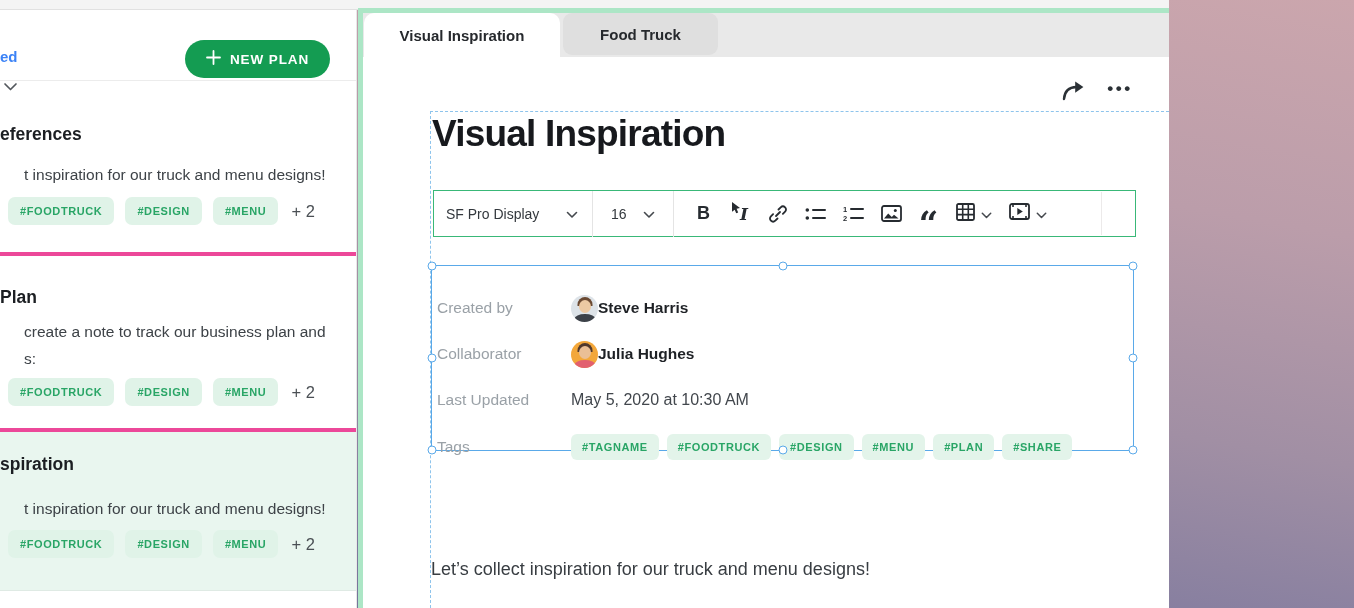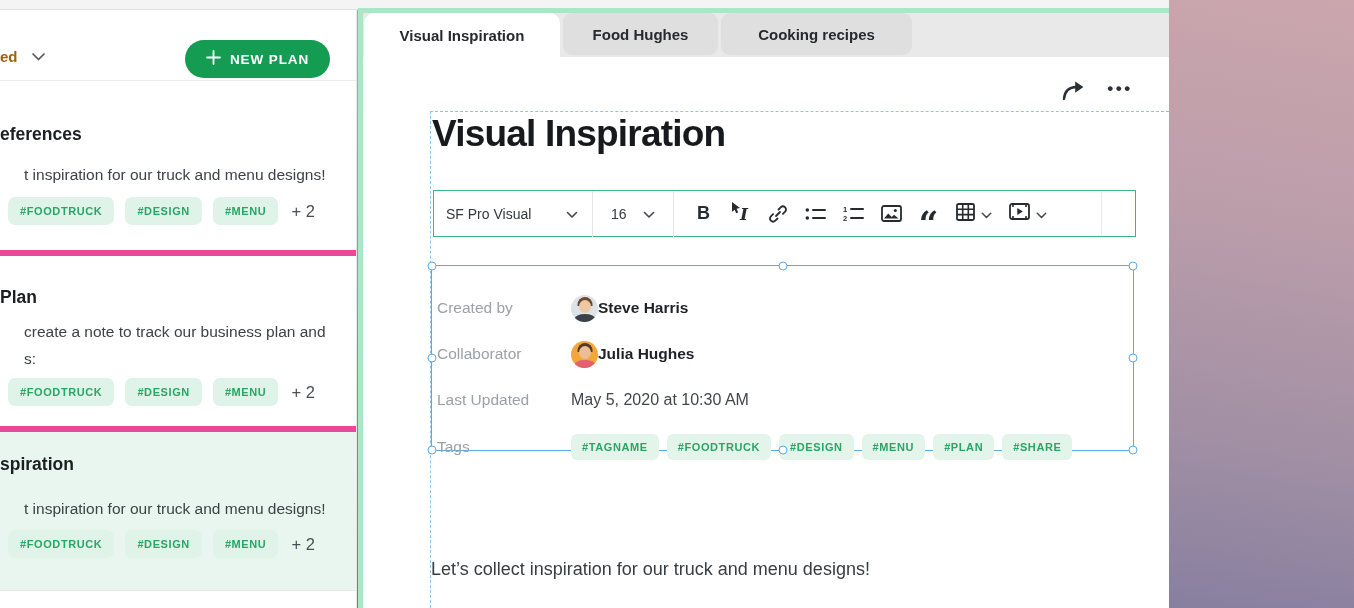--- a/index.html
+++ b/index.html
@@ -11,26 +11,26 @@
 
   
   .topstrip { position:absolute; left:0; top:0; width:1169px; height:10px;
               background:#f4f4f4; border-bottom:1px solid #e1e1e1; }
 
   
   .sidebar { position:absolute; left:0; top:10px; width:357px; height:598px;
              background:#fff; border-right:1px solid #e8e8e8; overflow:hidden; }
   .sb-topbar { position:relative; height:71px; border-bottom:1px solid #ececec; }
   .sb-sort { position:absolute; left:0; top:38px; display:flex; align-items:flex-end; gap:13px;
-             font-size:15px; font-weight:600; color:#a16207; cursor:pointer; }
+             font-size:15px; font-weight:600; color:#3b82f6; cursor:pointer;flex-direction:column; }
   .btn-new-note { position:absolute; left:185px; top:30px; width:145px; height:38px;
                   background:#149c52; border:none; border-radius:19px; color:#fff;
                   display:flex; align-items:center; justify-content:center; gap:9px;
                   font-family:inherit; font-size:13.5px; font-weight:700; letter-spacing:0.9px; cursor:pointer; }
-  .sb-item { position:relative; border-bottom:6px solid #ec4899; }
+  .sb-item { position:relative; border-bottom:4px solid #ec4899; }
   .sb-item.sel { background:#e9f6ef; border-bottom:1px solid #dfeae4; }
   .sb-title { font-size:17.5px; font-weight:700; color:#1b1e22; }
   .sb-snippet { font-size:15.5px; color:#3d4247; line-height:27px;margin-left:24px; }
   .tag-chip { display:inline-flex; align-items:center; background:#e0f3e8; color:#29a566;
               border-radius:7px; padding:8px 12px; font-size:11px; font-weight:700;
               letter-spacing:0.6px; cursor:pointer; }
   .sb-tags { display:flex; align-items:center; gap:11px; }
   .sb-more { font-size:16.5px; color:#4a4f54; margin-left:2px; }
 
   
@@ -168,44 +168,41 @@
   </aside>
 
   <div class="gframe-top"></div>
   <div class="gframe-left"></div>
 
   <div class="tabbar">
     <div class="tab active" style="left:1px;width:196px;">
       <span>Visual Inspiration</span>
     </div>
     <div class="tab inactive" style="left:200px;width:155px;">
-      <span>Food Hughes</span>
-    </div>
-    <div class="tab inactive" style="left:358px;width:191px;">
-      <span>Cooking recipes</span>
+      <span>Food Truck</span>
     </div>
   </div>
 
   <section class="editor-content">
 
     <div class="action-share">
       <svg width="26" height="22" viewBox="0 0 26 22">
         <path d="M3 19 C3.5 11, 8.5 7.2, 15.5 7" fill="none" stroke="#2b3136" stroke-width="2.4" stroke-linecap="round"></path>
         <path d="M14.2 1.6 L22.4 7.1 L14.2 12.8 Z" fill="#2b3136"></path>
       </svg>
     </div>
     <div class="action-more">•••</div>
 
     <div class="sel-outline"></div>
 
     <h1 class="doc-title">Visual Inspiration</h1>
 
     <div class="fmt-toolbar">
       <div class="tb-font">
-        <span>SF Pro Visual</span>
+        <span>SF Pro Display</span>
         <span>
           <svg width="12" height="8" viewBox="0 0 12 8">
               <path d="M1.5 1.5 L6 6 L10.5 1.5" fill="none" stroke="#45494e" stroke-width="1.6" stroke-linecap="round" stroke-linejoin="round"></path>
             </svg>
         </span>
       </div>
       <div class="tb-div"></div>
       <div class="tb-size">
         <span>16</span>
         <span>

